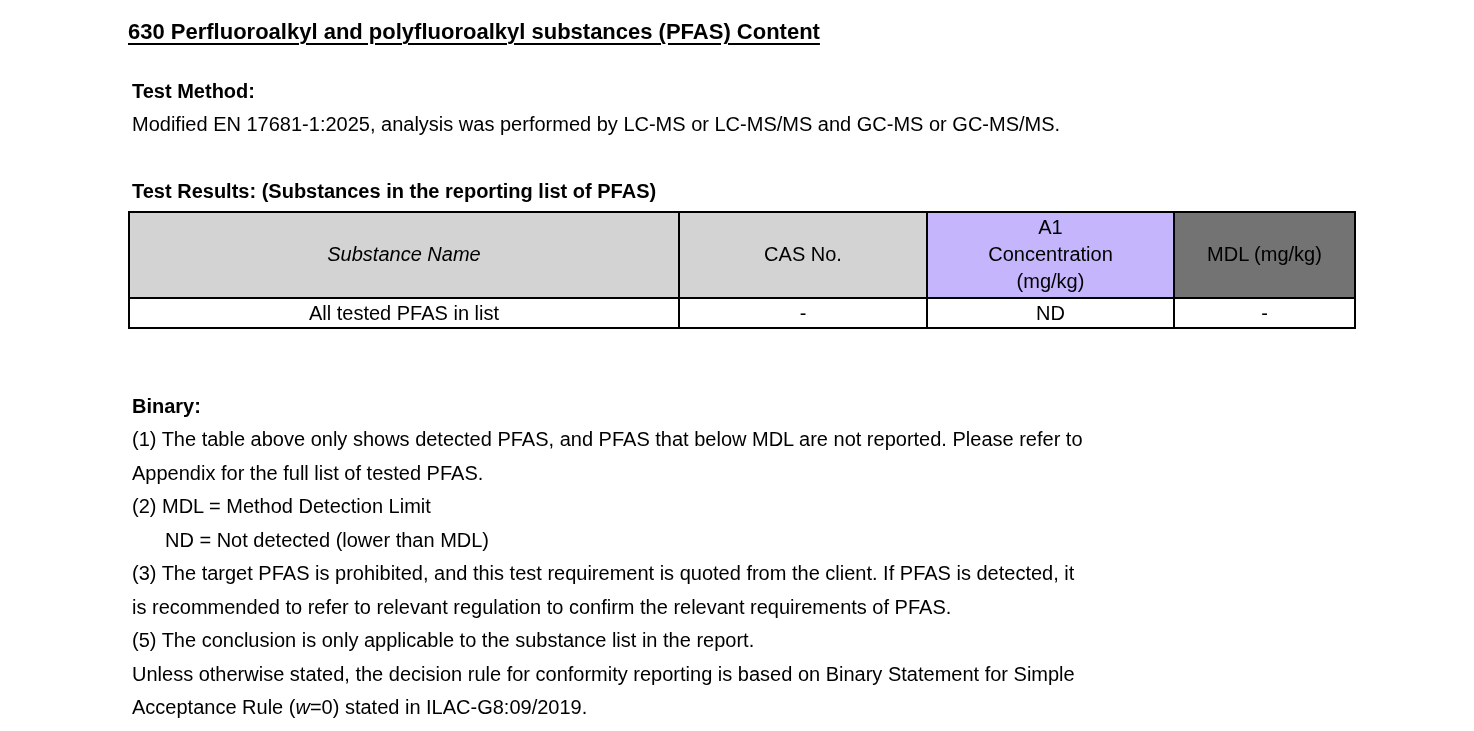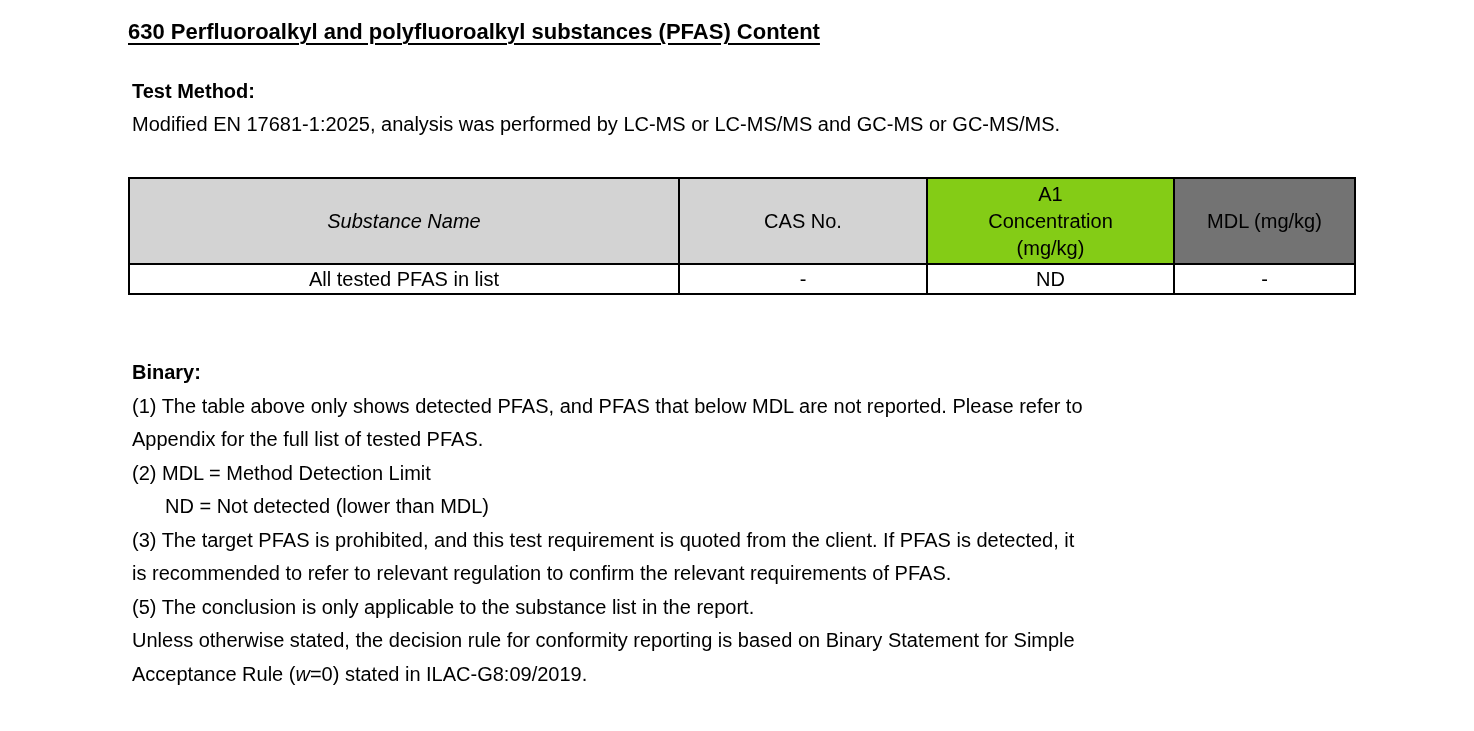--- a/index.html
+++ b/index.html
@@ -76,33 +76,34 @@
 
 <div class="page">
 
   <h1 class="doc-title">630 Perfluoroalkyl and polyfluoroalkyl substances (PFAS) Content</h1>
 
   <p class="line bold">Test Method:</p>
   <p class="line">Modified EN 17681-1:2025, analysis was performed by LC-MS or LC-MS/MS and GC-MS or GC-MS/MS.</p>
 
   <div class="blank-line"></div>
 
+  <p class="line bold">Test Results: (Substances in the reporting list of PFAS)</p>
 
   <table class="results-table">
     <colgroup>
       <col class="c1">
         <col class="c2">
         <col class="c3">
         <col class="c4">
     </colgroup>
     <thead>
       <tr>
         <th style="background: rgb(211, 211, 211); font-style: italic;">Substance Name</th>
         <th style="background: rgb(211, 211, 211);">CAS No.</th>
-        <th style="background: #84cc16;">A1
+        <th style="background: #c4b5fd;">A1
 Concentration
 (mg/kg)</th>
         <th style="background: #737373;">MDL (mg/kg)</th>
       </tr>
     </thead>
     <tbody>
       <tr>
         <td>All tested PFAS in list</td>
         <td>-</td>
         <td>ND</td>

